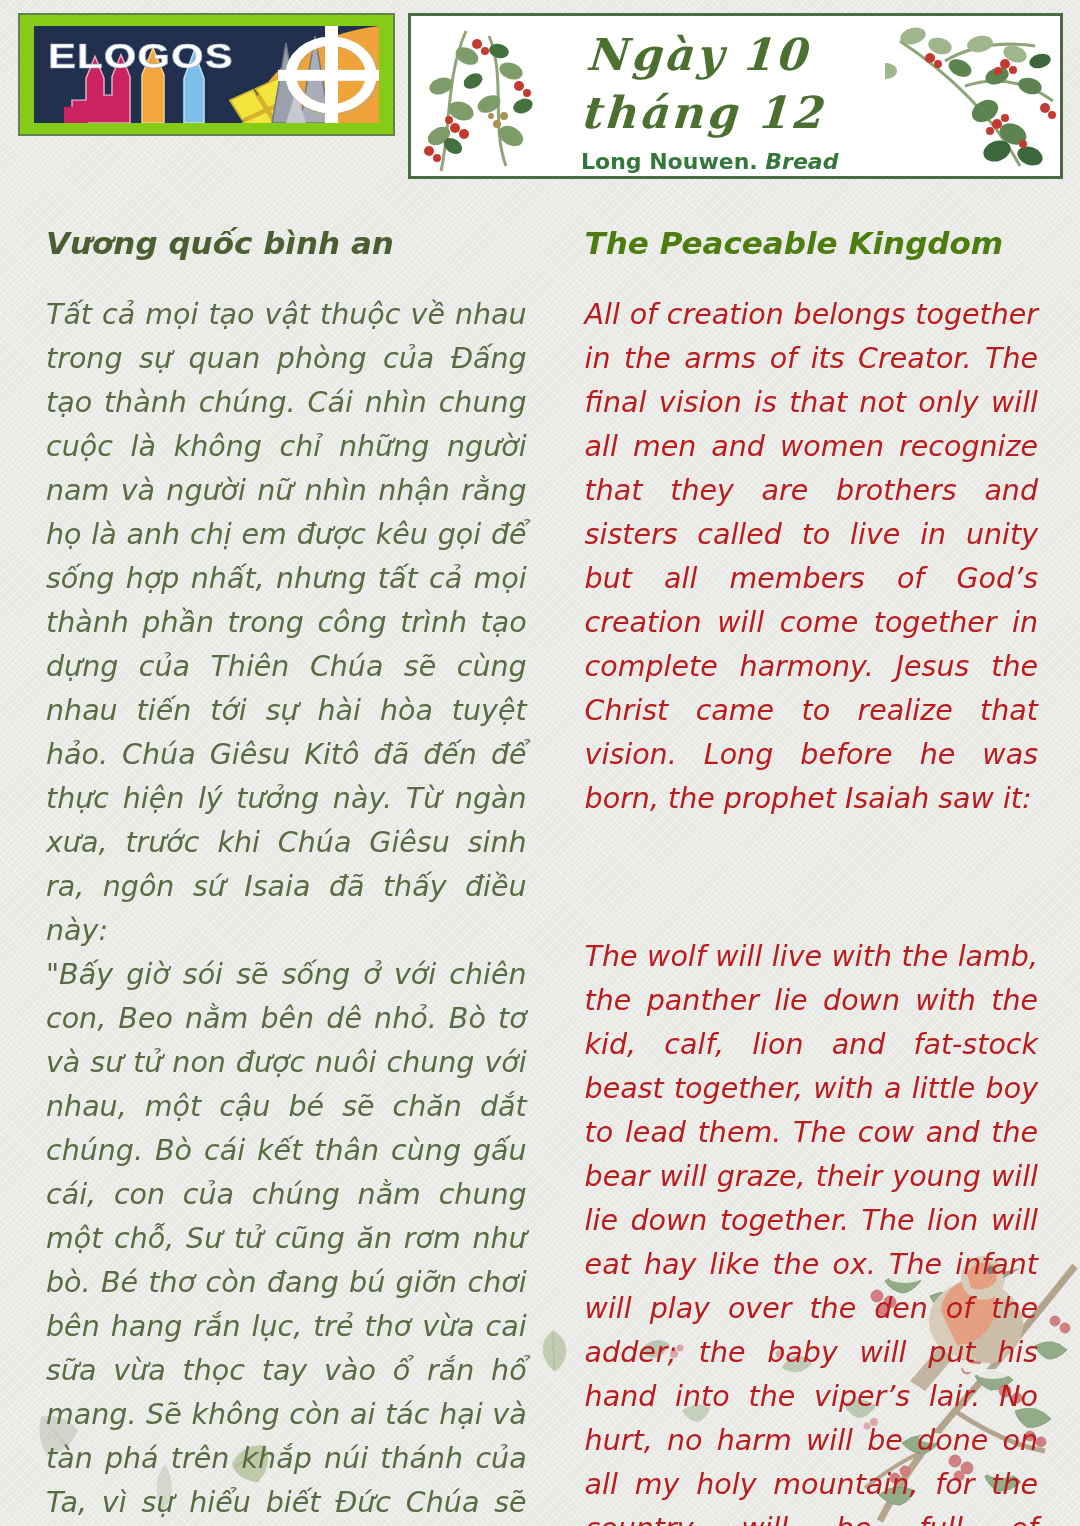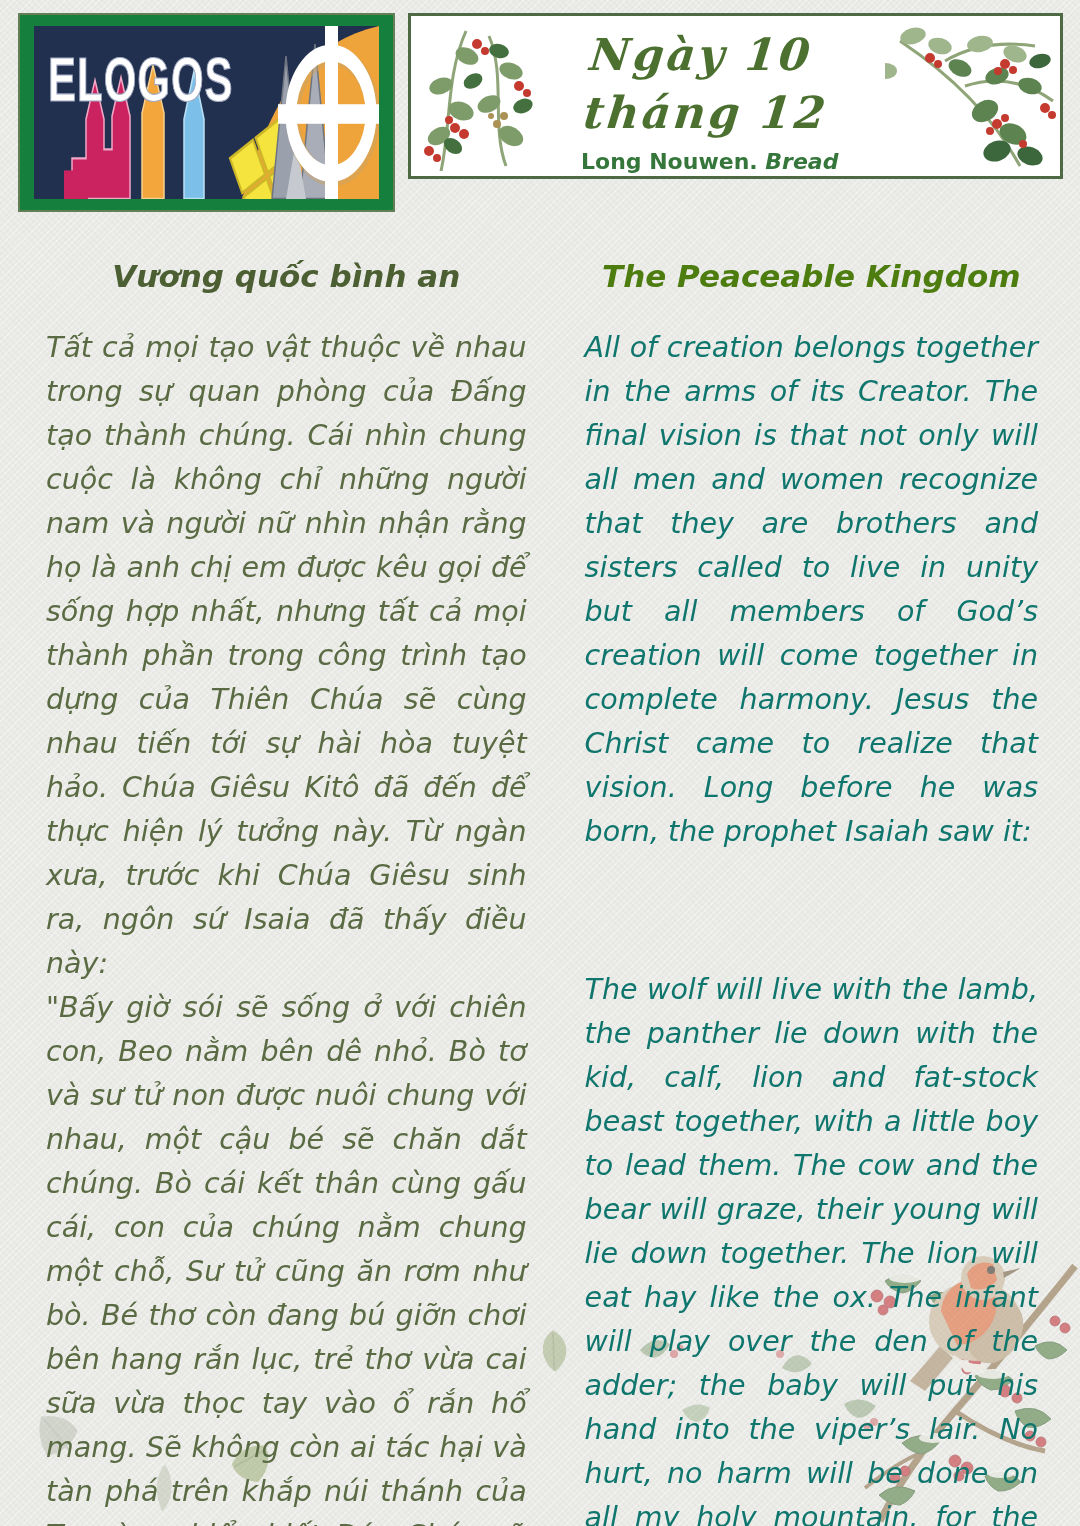--- a/index.html
+++ b/index.html
@@ -10,21 +10,21 @@
     background-color:#eaeae7;
     background-image:
       repeating-linear-gradient(45deg, rgba(0,0,0,0.015) 0 2px, transparent 2px 5px),
       repeating-linear-gradient(-45deg, rgba(255,255,255,0.4) 0 1px, transparent 1px 4px);
     overflow:hidden;
   }
 
   
   .header { display:flex; gap:13px; padding:13px 17px 0 18px; align-items:stretch; }
   .logo-box {
-    width:377px; height:199px; background:#15803d;
+    width:377px; height:123px; background:#84cc16;
     border:2px solid #647f56; padding:11px 14px; flex:none;
   }
   .logo-box svg { width:100%; height:100%; display:block; }
   .banner-box {
     flex:1; height:166px; background:#ffffff;
     border:3px solid #4d6a45; display:flex; align-items:stretch; overflow:hidden;
   }
   .banner-art-left { width:128px; flex:none; }
   .banner-art-right { width:175px; flex:none; }
   .banner-art-left svg, .banner-art-right svg { width:100%; height:100%; display:block; }
@@ -35,29 +35,29 @@
     transform:skewX(-6deg); transform-origin:left bottom;
   }
   .banner-sub { margin-top:6px; font-size:22px; font-weight:bold; color:#35763b; line-height:28px; }
   .banner-sub .book { font-style:italic; }
 
   
   .main { position:relative; display:flex; gap:58px; padding:0 42px 0 46px; margin-top:46px; z-index:2; }
   .col { flex:1; }
   .col-vn { flex:1.06; }
   .col-en { flex:1.0; }
-  .col-title { text-align:center; font-size:31px; font-weight:bold; font-style:italic; margin-bottom:32px; }
+  .col-title { font-size:31px; font-weight:bold; font-style:italic; margin-bottom:32px; }
   .col-vn .col-title { color:#4c5f33; }
   .col-en .col-title { color:#4d7c0f; }
   .col p {
     font-style:italic; font-size:28.5px; line-height:44px;
     text-align:justify; text-justify:inter-word;
   }
   .col-vn p { color:#5a6b43; }
-  .col-en p { color:#0f766e; }
+  .col-en p { color:#b91c1c; }
   .col-vn p.p1 { }
   .col-en p.p1 { margin-bottom:114px; }
   .col-vn p.p2, .col-en p.p2 { margin-bottom:22px; }
 
   
   .deco { position:absolute; z-index:1; pointer-events:none; }
   .robin-wrap { right:0; bottom:0; width:235px; height:300px; opacity:0.55; }
   .leaf1 { left:530px; top:1328px; width:46px; opacity:0.45; }
   .leaf2 { left:30px;  top:1408px; width:56px; opacity:0.30; }
   .leaf3 { left:224px; top:1438px; width:52px; opacity:0.45; }

